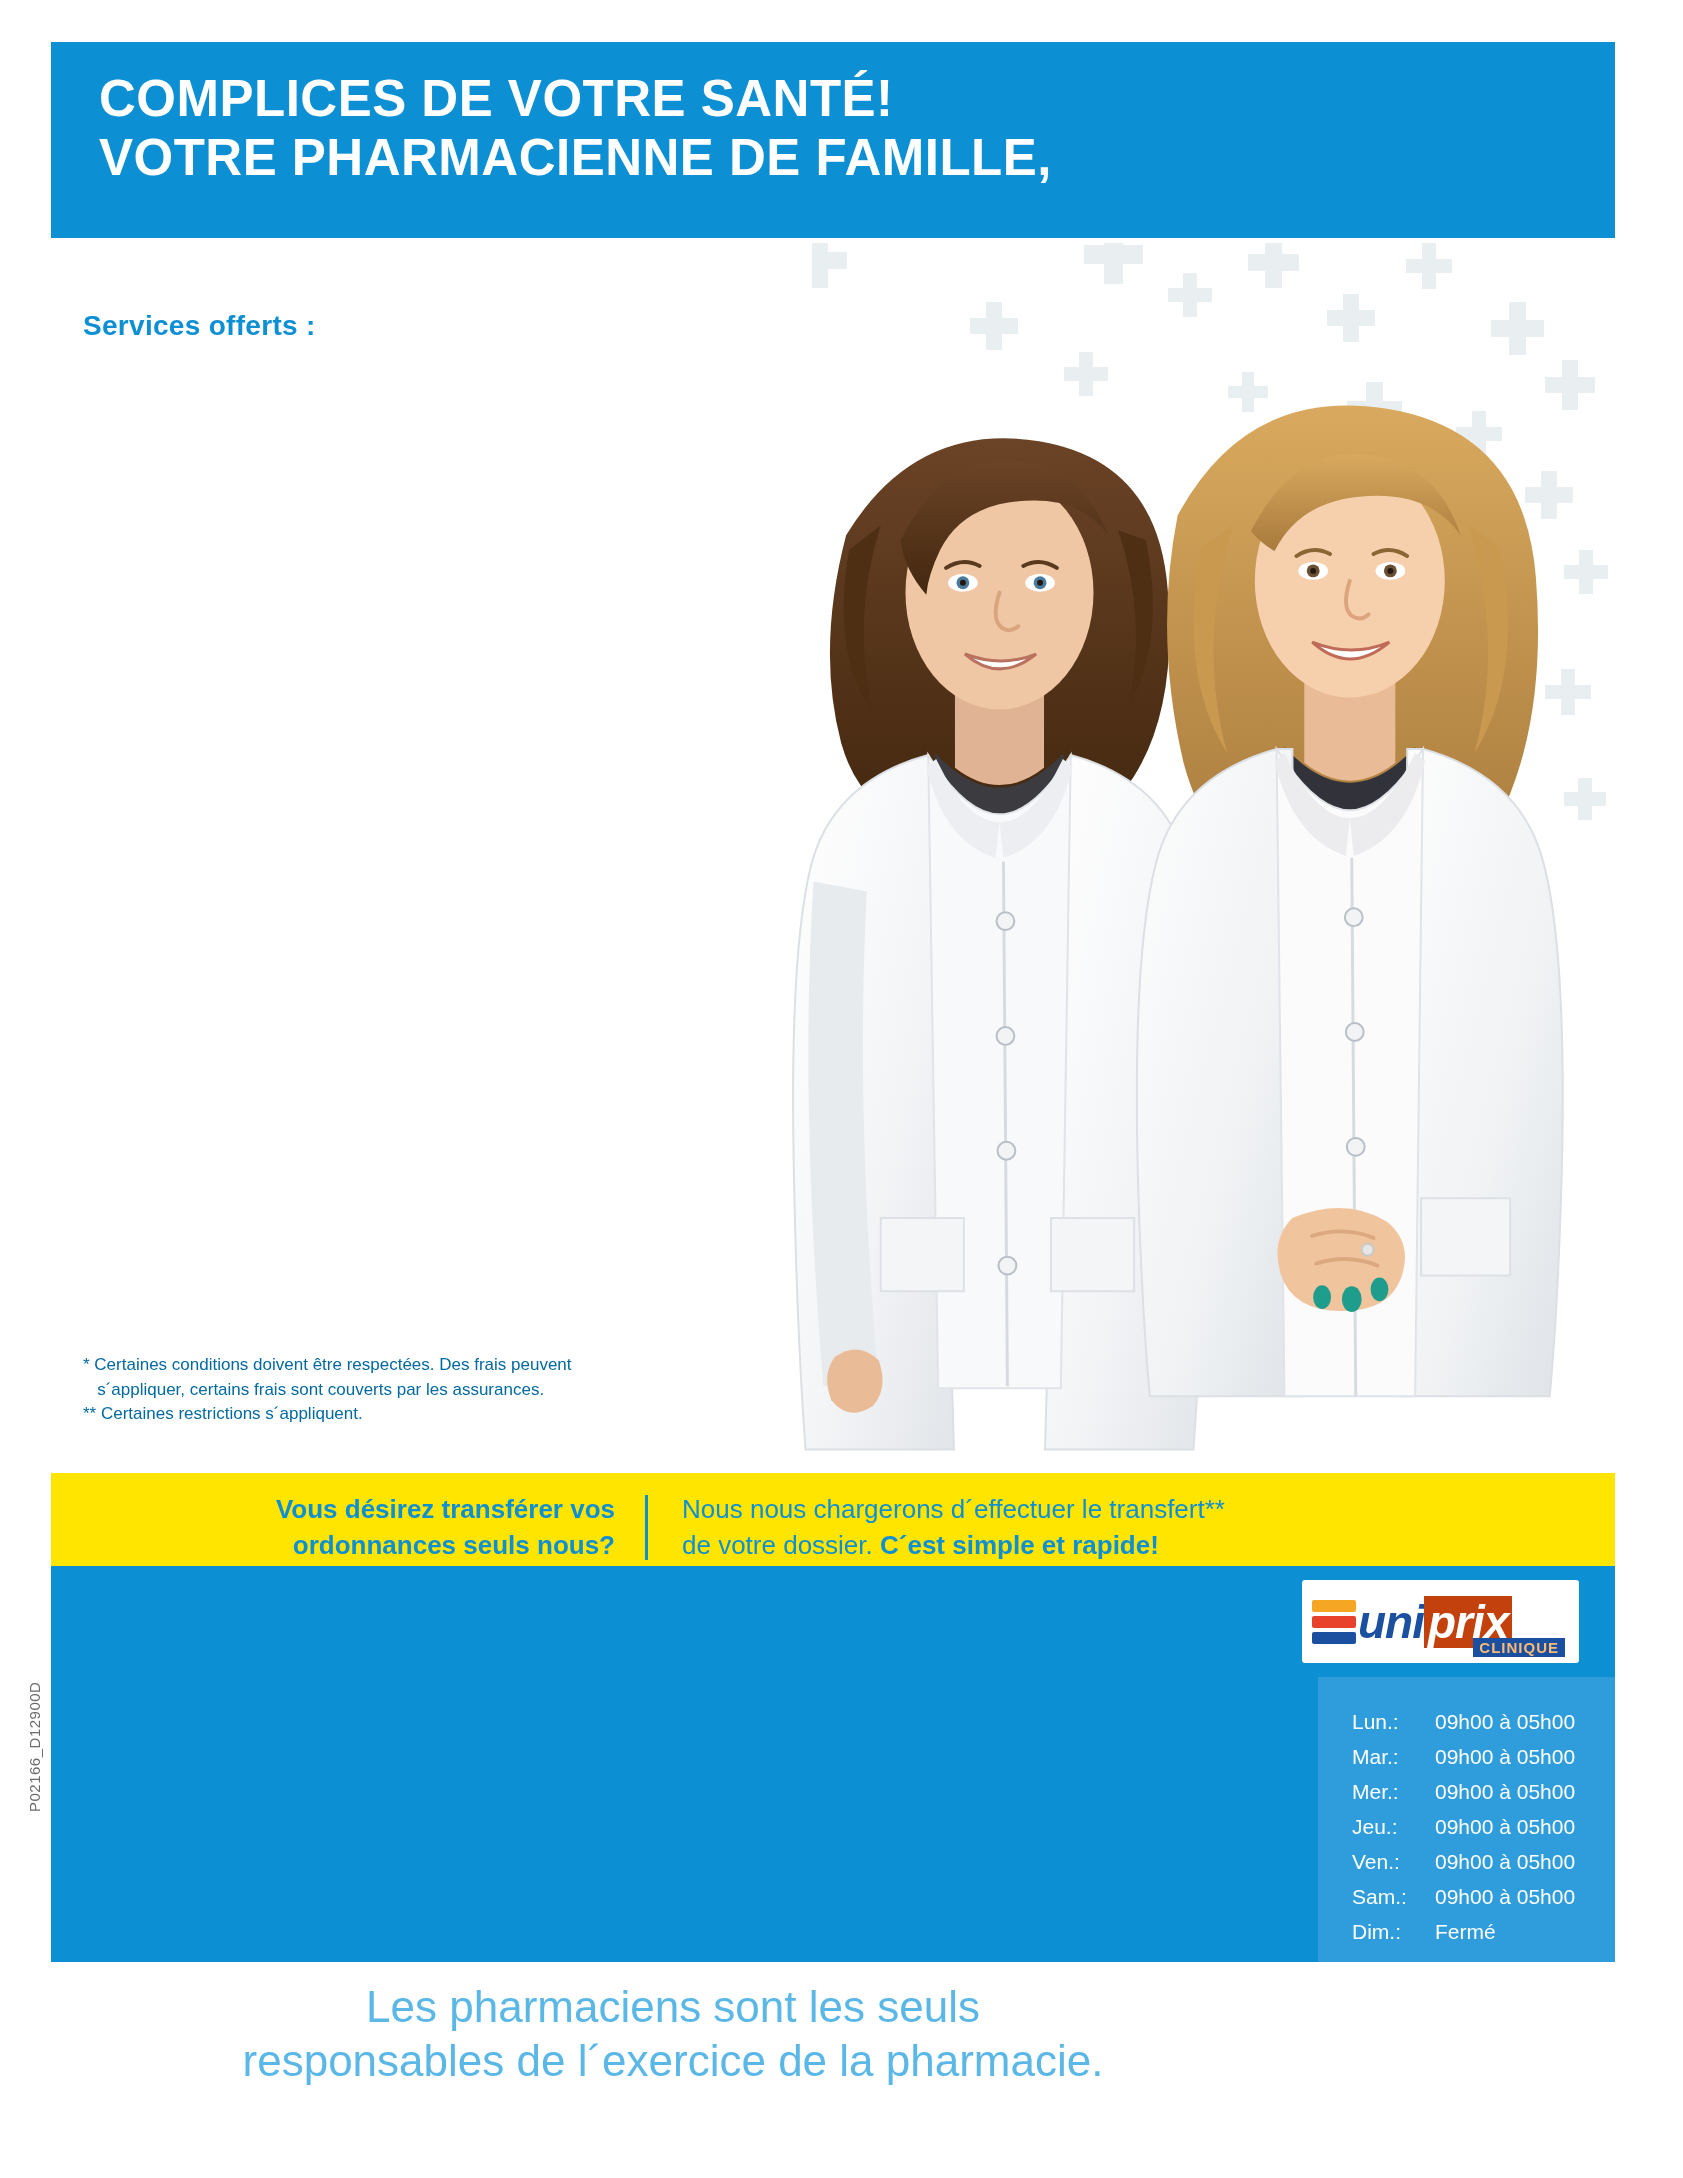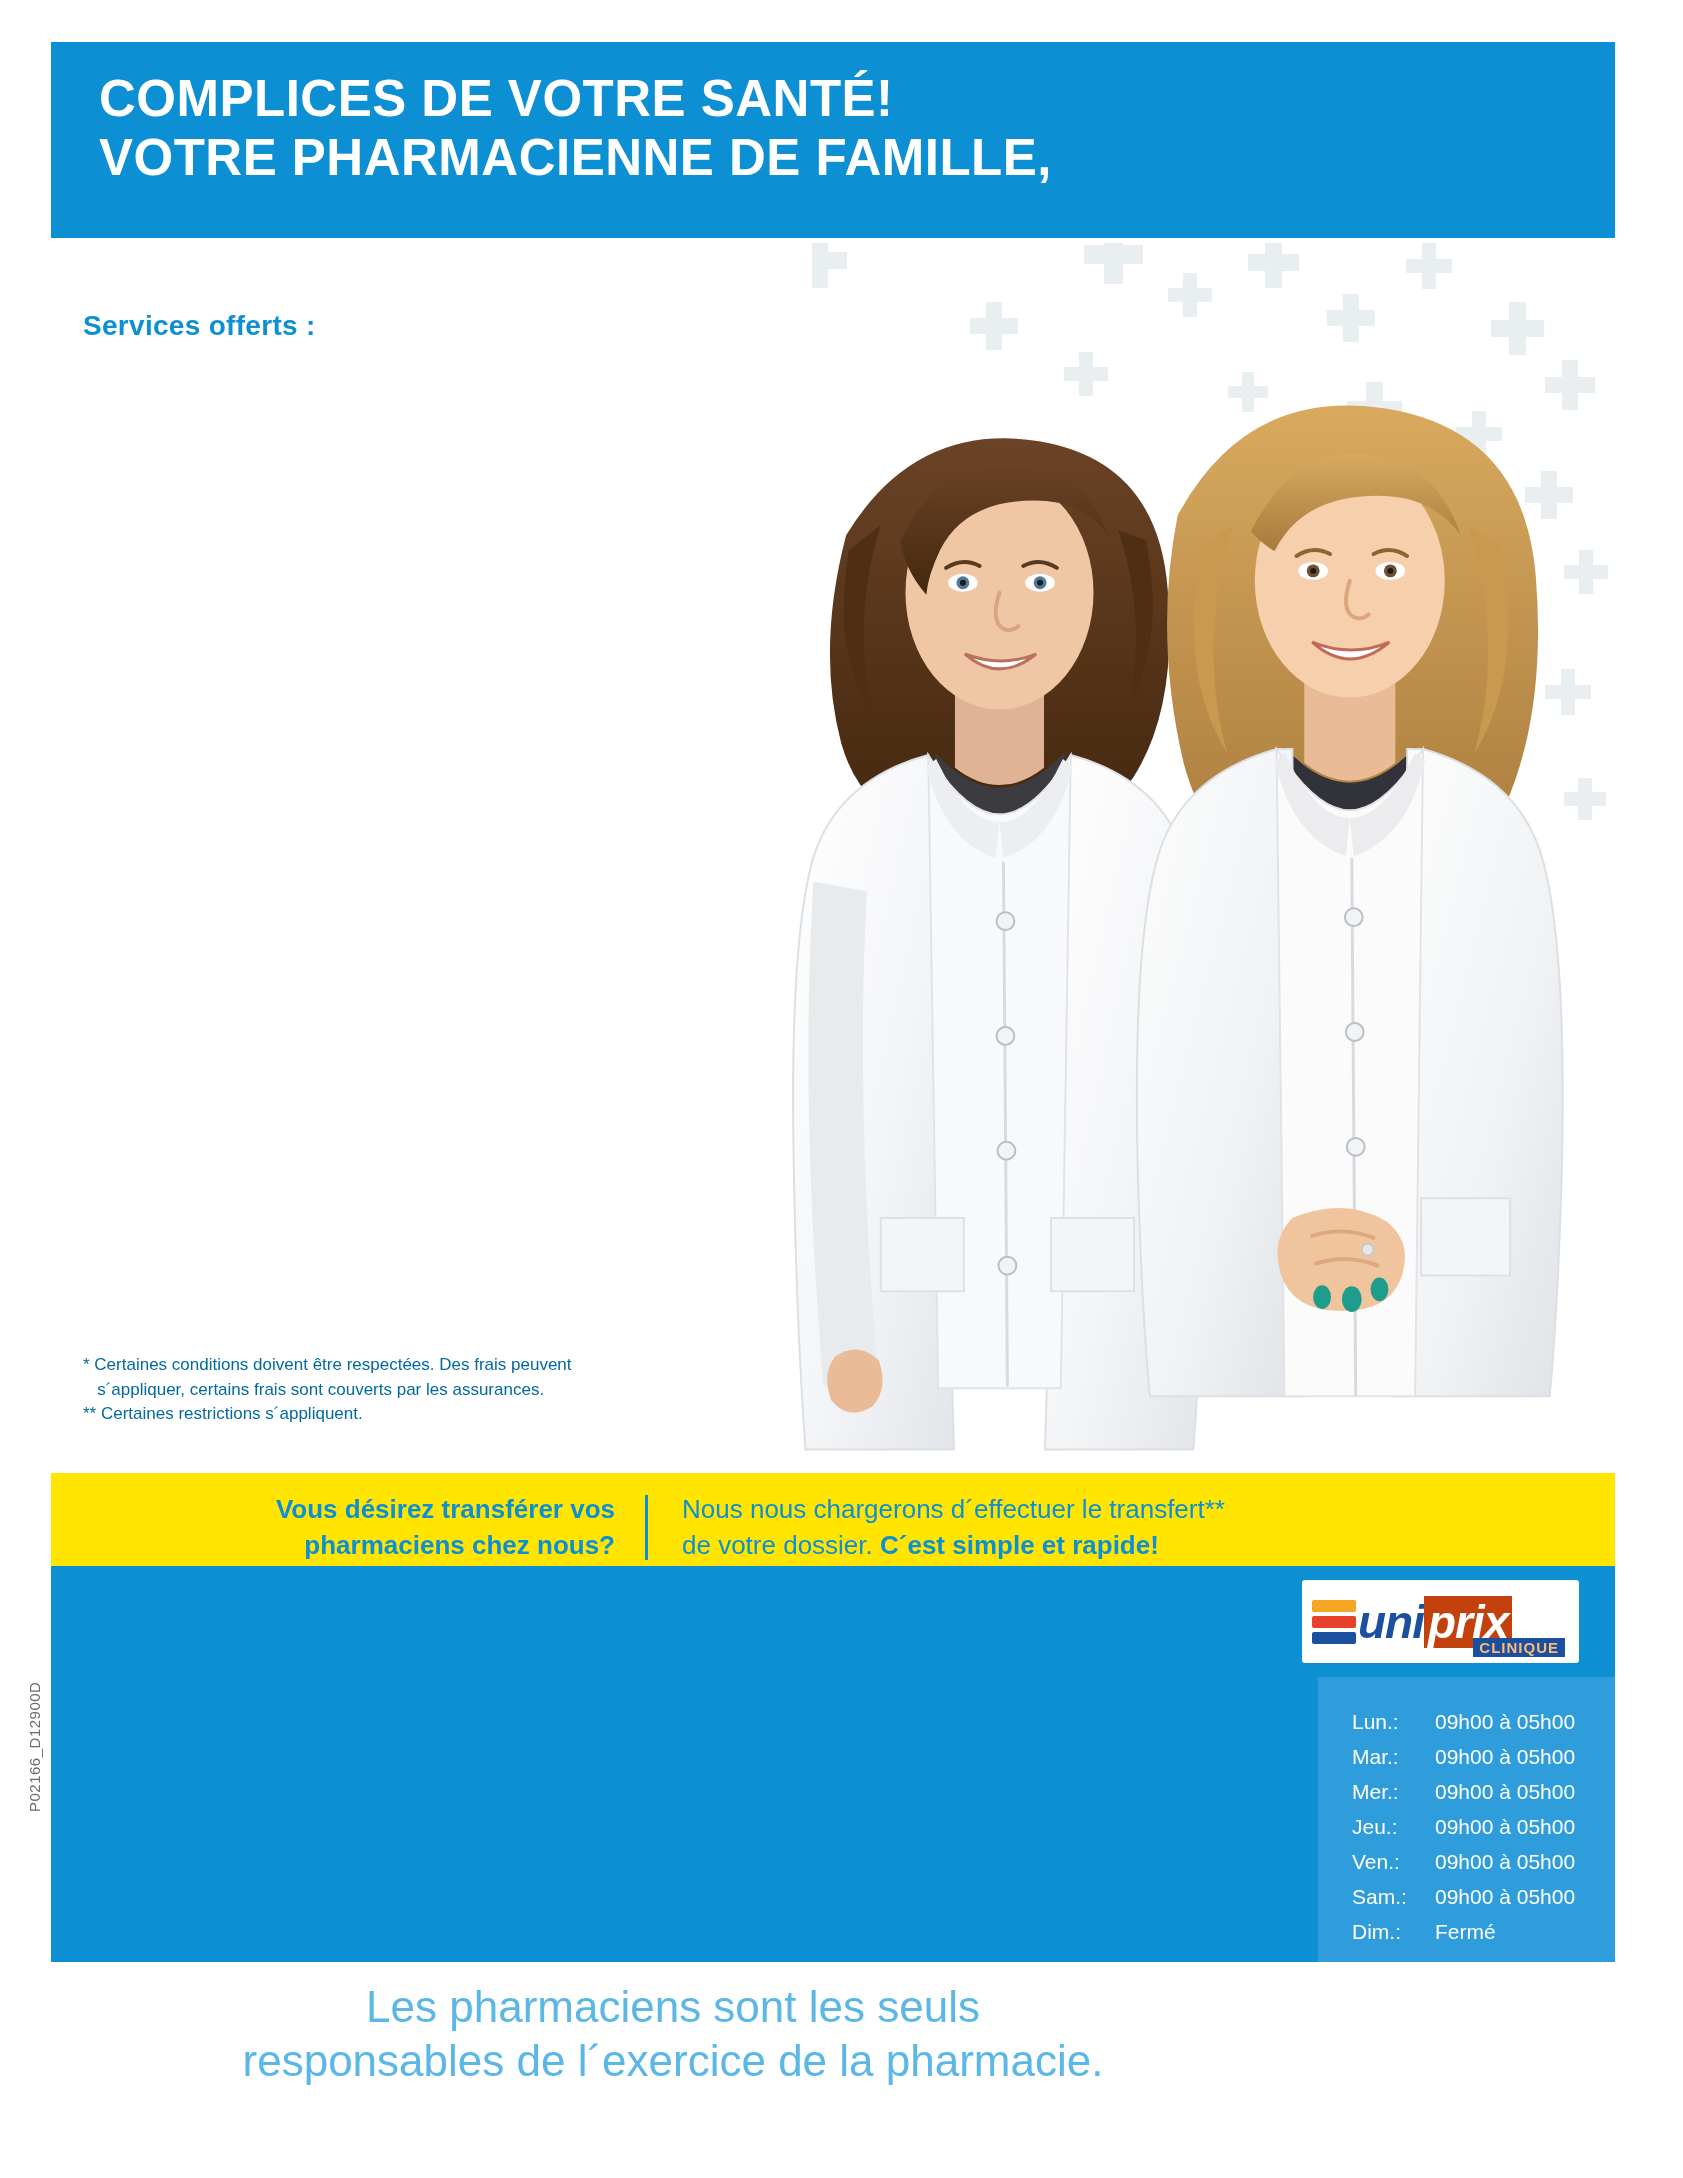--- a/index.html
+++ b/index.html
@@ -436,21 +436,21 @@
 
 <div class="footnotes">
   <div>* Certaines conditions doivent être respectées. Des frais peuvent</div>
   <div>   s´appliquer, certains frais sont couverts par les assurances.</div>
   <div>** Certaines restrictions s´appliquent.</div>
 </div>
 
 <div class="yellow-band">
   <div class="yellow-left">
     <div>Vous désirez transférer vos</div>
-    <div>pharmaciens chez nous?</div>
+    <div>ordonnances seuls nous?</div>
   </div>
   <div class="yellow-divider"></div>
   <div class="yellow-right">
     <div>Nous nous chargerons d´effectuer le transfert**</div>
     <div>
       <span>de votre dossier. </span><b>C´est simple et rapide!</b>
     </div>
   </div>
 </div>
 

